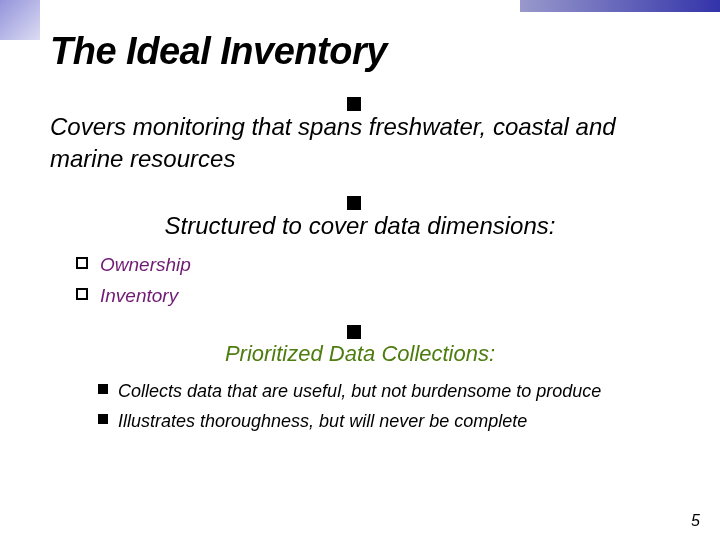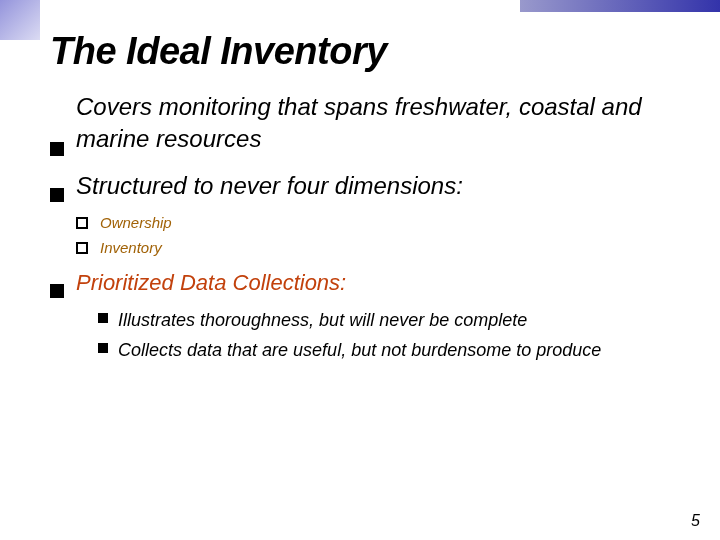--- a/index.html
+++ b/index.html
@@ -48,22 +48,23 @@
     .slide-title {
       font-size: 38px;
       font-weight: bold;
       color: #000000;
       margin-bottom: 18px;
       letter-spacing: -0.5px;
     }
 
     .bullet-main {
       display: flex;
-      align-items: flex-end;
+      align-items: center;
       margin-bottom: 10px;
+      flex-direction: column;
     }
 
     .bullet-square {
       display: inline-block;
       width: 14px;
       height: 14px;
       background: #000000;
       margin-right: 12px;
       margin-top: 6px;
       flex-shrink: 0;
@@ -80,43 +81,43 @@
     }
 
     .bullet-text-large {
       font-size: 24px;
       color: #000000;
       line-height: 1.35;
     }
 
     .bullet-text-medium {
       font-size: 22px;
-      color: #c2410c;
+      color: #4d7c0f;
       line-height: 1.35;
     }
 
     .sub-bullets {
       margin-top: 8px;
       margin-left: 26px;
       margin-bottom: 10px;
     }
 
     .sub-bullet-item {
       display: flex;
       align-items: flex-start;
       margin-bottom: 4px;
     }
 
     .sub-bullet-item .bullet-square-outline {
       margin-top: 5px;
     }
 
     .sub-bullet-text {
-      font-size: 15px;
-      color: #a16207;
+      font-size: 19px;
+      color: #701a75;
       line-height: 1.4;
     }
 
     .section-gap {
       margin-bottom: 14px;
     }
 
     .nested-bullets {
       margin-left: 48px;
       margin-top: 6px;
@@ -163,21 +164,21 @@
 
   <h1 class="slide-title">The Ideal Inventory</h1>
 
   <div class="bullet-main section-gap">
     <span class="bullet-square"></span>
     <span class="bullet-text-large">Covers monitoring that spans freshwater, coastal and marine resources</span>
   </div>
 
   <div class="bullet-main">
     <span class="bullet-square"></span>
-    <span class="bullet-text-large">Structured to never four dimensions:</span>
+    <span class="bullet-text-large">Structured to cover data dimensions:</span>
   </div>
 
   <div class="sub-bullets">
     <div class="sub-bullet-item">
       <span class="bullet-square-outline"></span>
       <span class="sub-bullet-text">Ownership</span>
     </div>
     <div class="sub-bullet-item">
       <span class="bullet-square-outline"></span>
       <span class="sub-bullet-text">Inventory</span>
@@ -185,22 +186,22 @@
   </div>
 
   <div class="bullet-main">
     <span class="bullet-square"></span>
     <span class="bullet-text-medium">Prioritized Data Collections:</span>
   </div>
 
   <div class="nested-bullets">
     <div class="nested-bullet-item">
       <span class="nested-square"></span>
-      <span class="nested-bullet-text">Illustrates thoroughness, but will never be complete</span>
+      <span class="nested-bullet-text">Collects data that are useful, but not burdensome to produce</span>
     </div>
     <div class="nested-bullet-item">
       <span class="nested-square"></span>
-      <span class="nested-bullet-text">Collects data that are useful, but not burdensome to produce</span>
+      <span class="nested-bullet-text">Illustrates thoroughness, but will never be complete</span>
     </div>
   </div>
 </div>
 
 <div class="page-number">5</div>
 
 </body></html>

